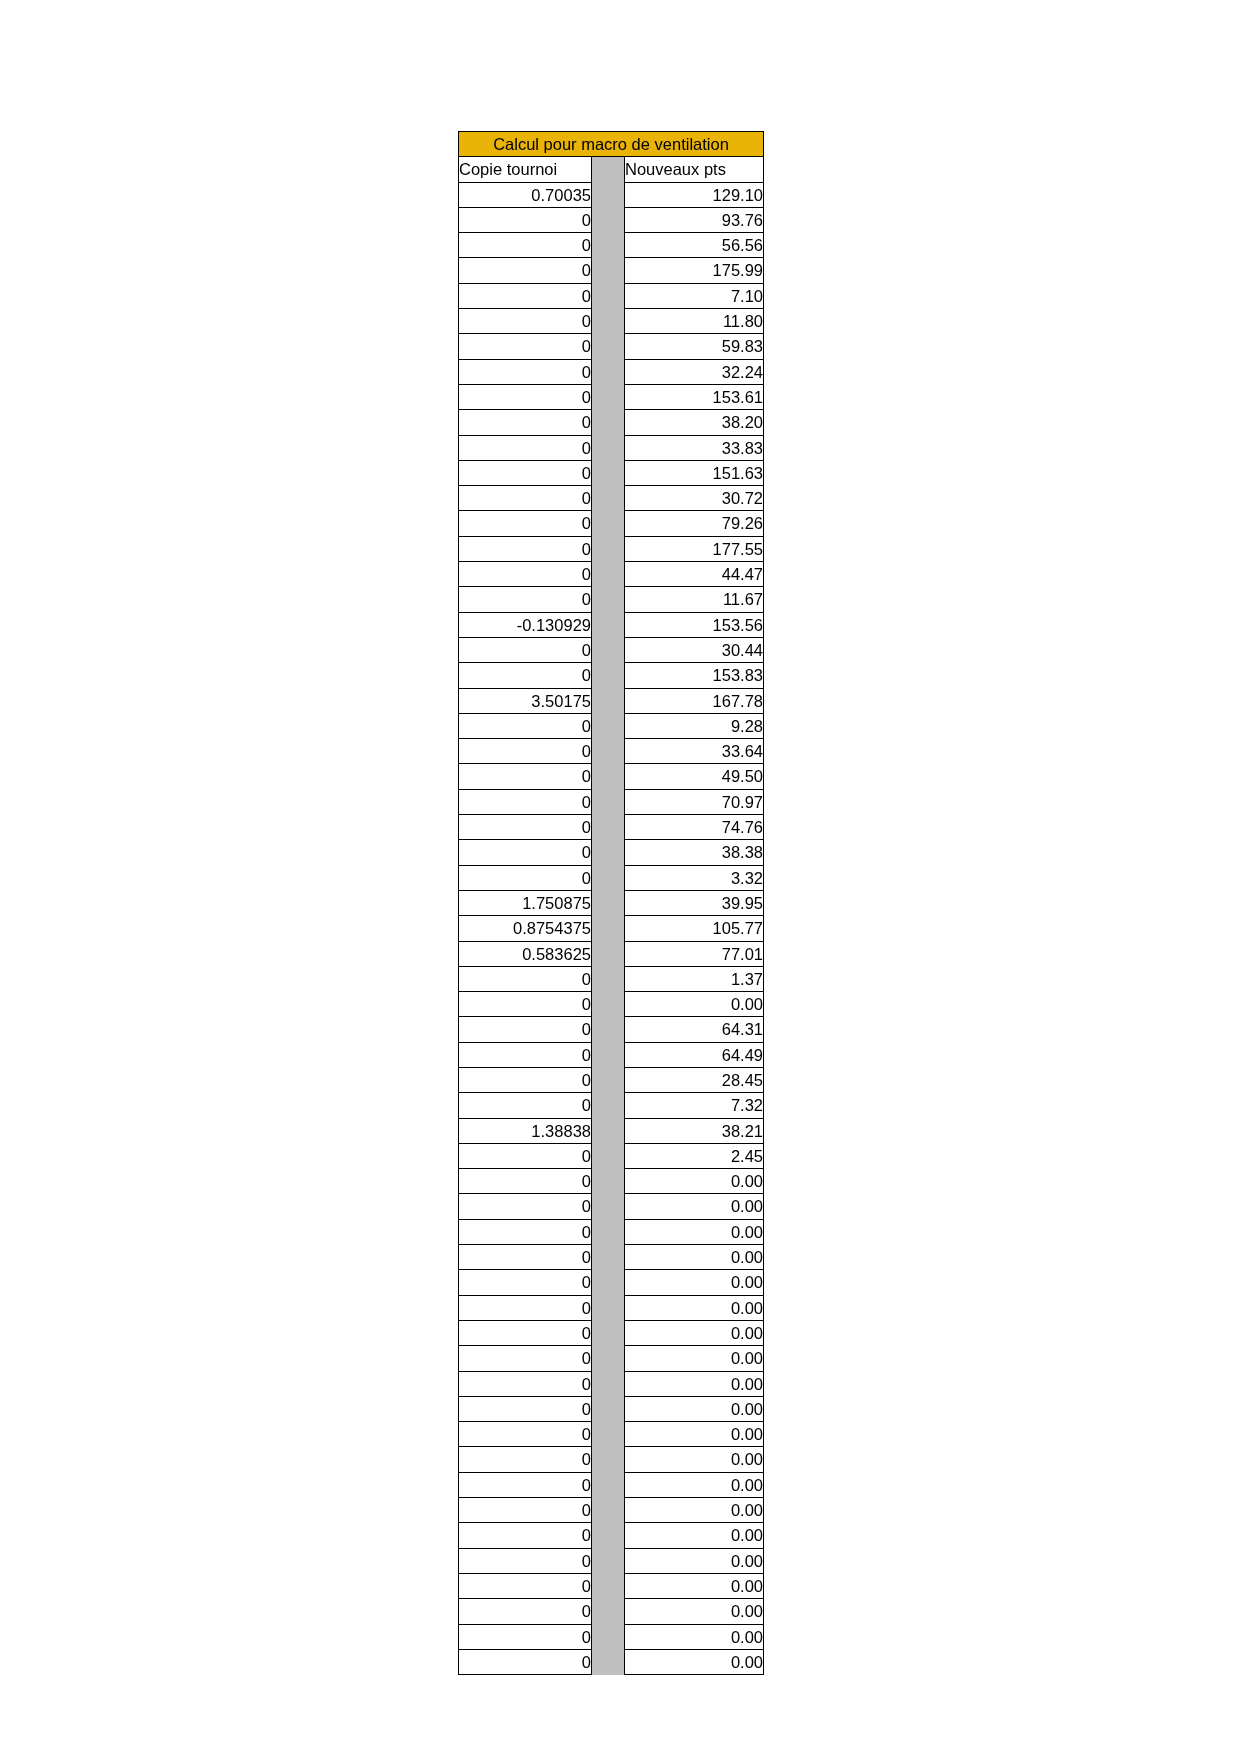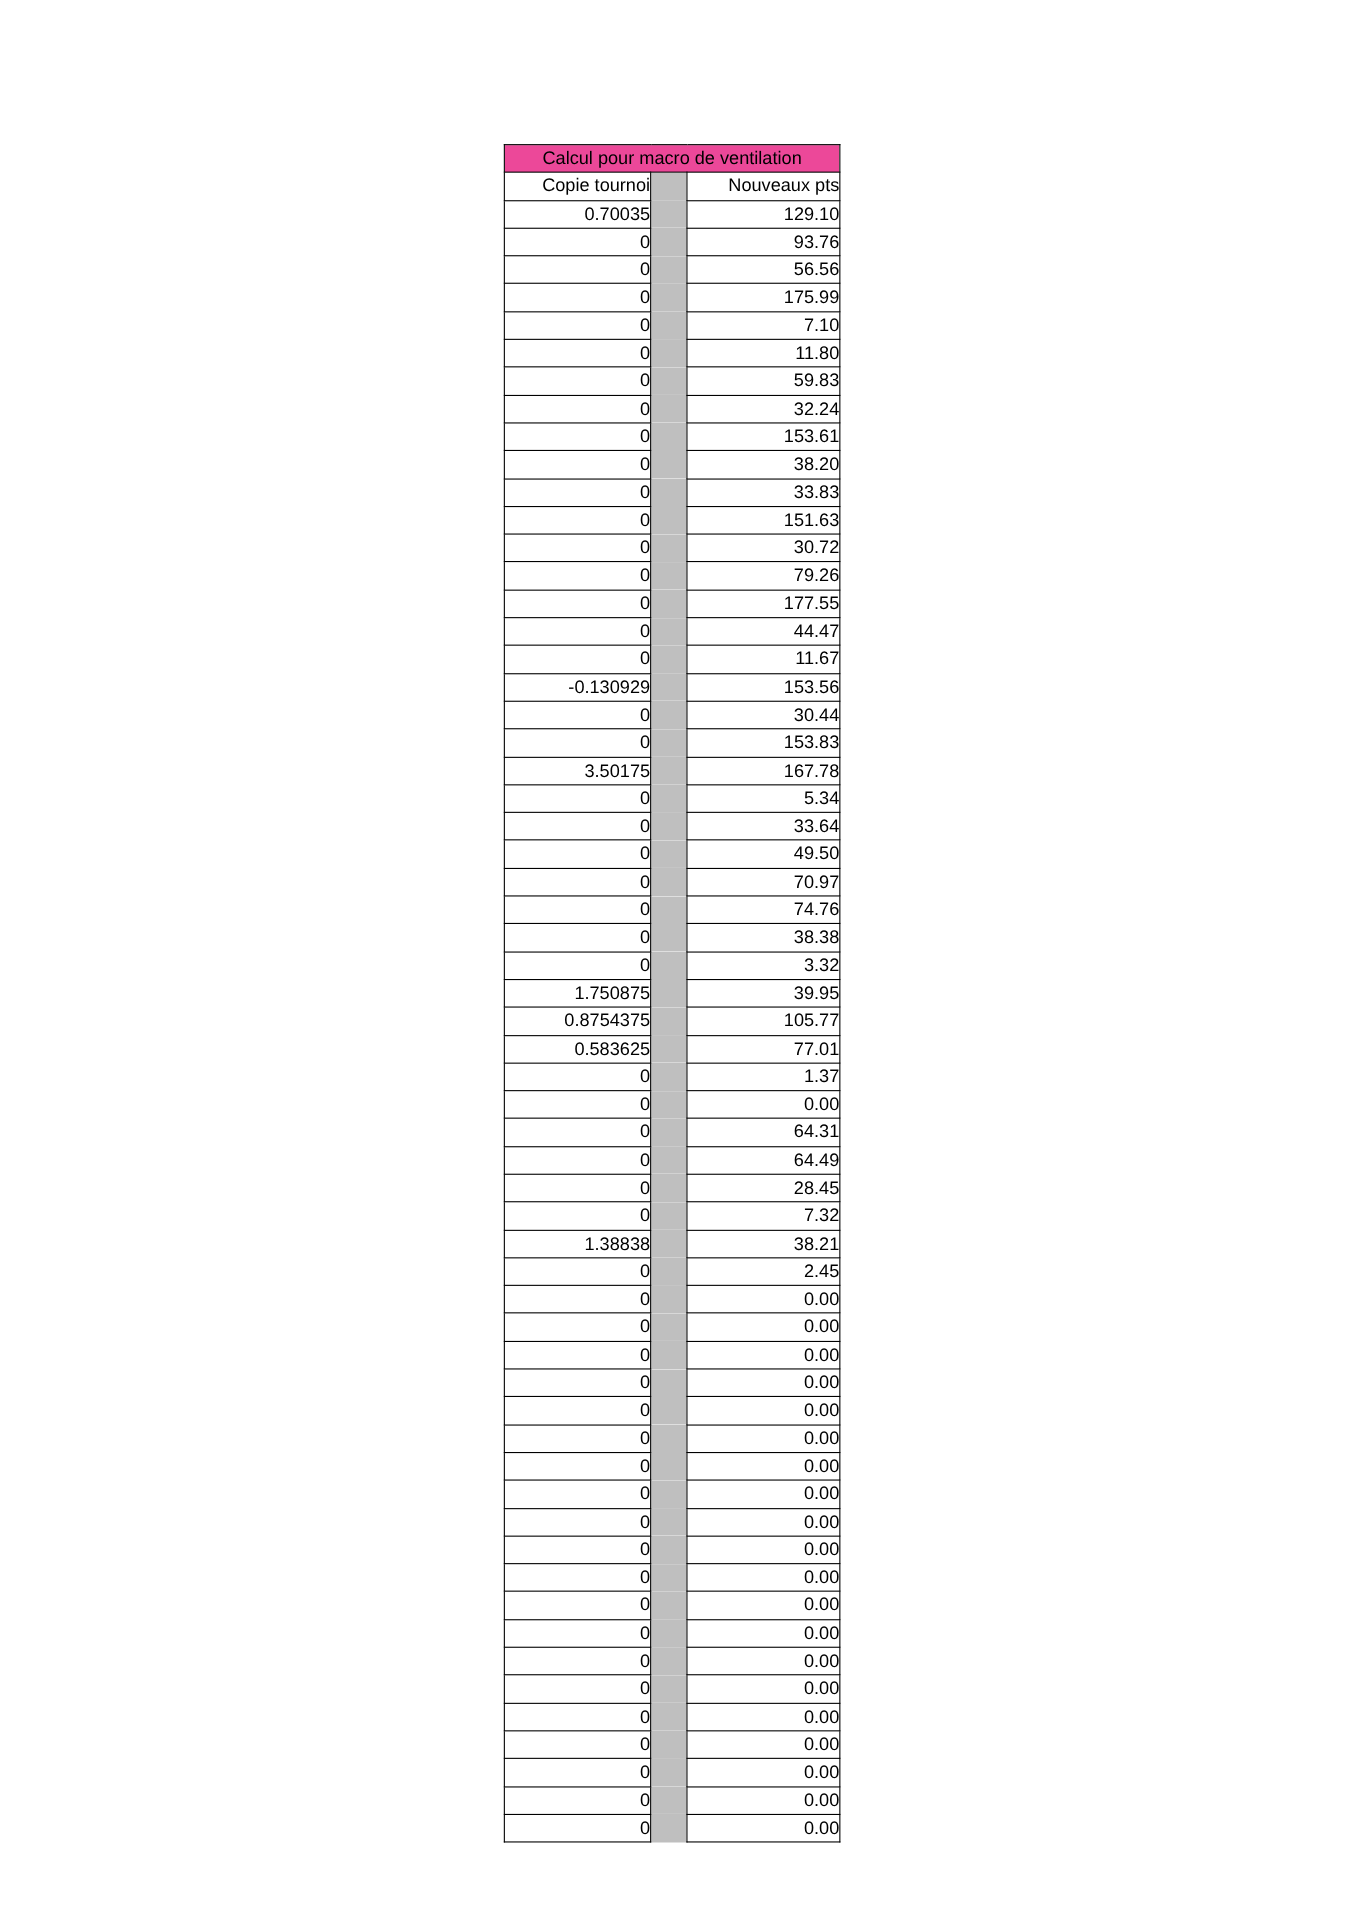--- a/index.html
+++ b/index.html
@@ -40,26 +40,26 @@
   col.c-right  { width: 139px; }
 
   
   td.cell {
     border: 1.6px solid #000000;
     background: #ffffff;
     text-align: right;
     padding-right: 4px;
   }
   td.cell.hdr {
-    text-align: right;
+    text-align: left;
     padding-right: 0;
   }
   td.title {
     border: 1.6px solid #000000;
-    background: #ec4899;
+    background: #eab308;
     text-align: center;
     height: 30px;
     line-height: 30px;
     padding: 0 4px;
   }
   
   td.gap {
     background: #bfbfbf;
     border: none;
   }
@@ -184,21 +184,21 @@
           <td class="cell">153.83</td>
         </tr>
         <tr>
           <td class="cell">3.50175</td>
           <td class="gap"></td>
           <td class="cell">167.78</td>
         </tr>
         <tr>
           <td class="cell">0</td>
           <td class="gap"></td>
-          <td class="cell">5.34</td>
+          <td class="cell">9.28</td>
         </tr>
         <tr>
           <td class="cell">0</td>
           <td class="gap"></td>
           <td class="cell">33.64</td>
         </tr>
         <tr>
           <td class="cell">0</td>
           <td class="gap"></td>
           <td class="cell">49.50</td>

